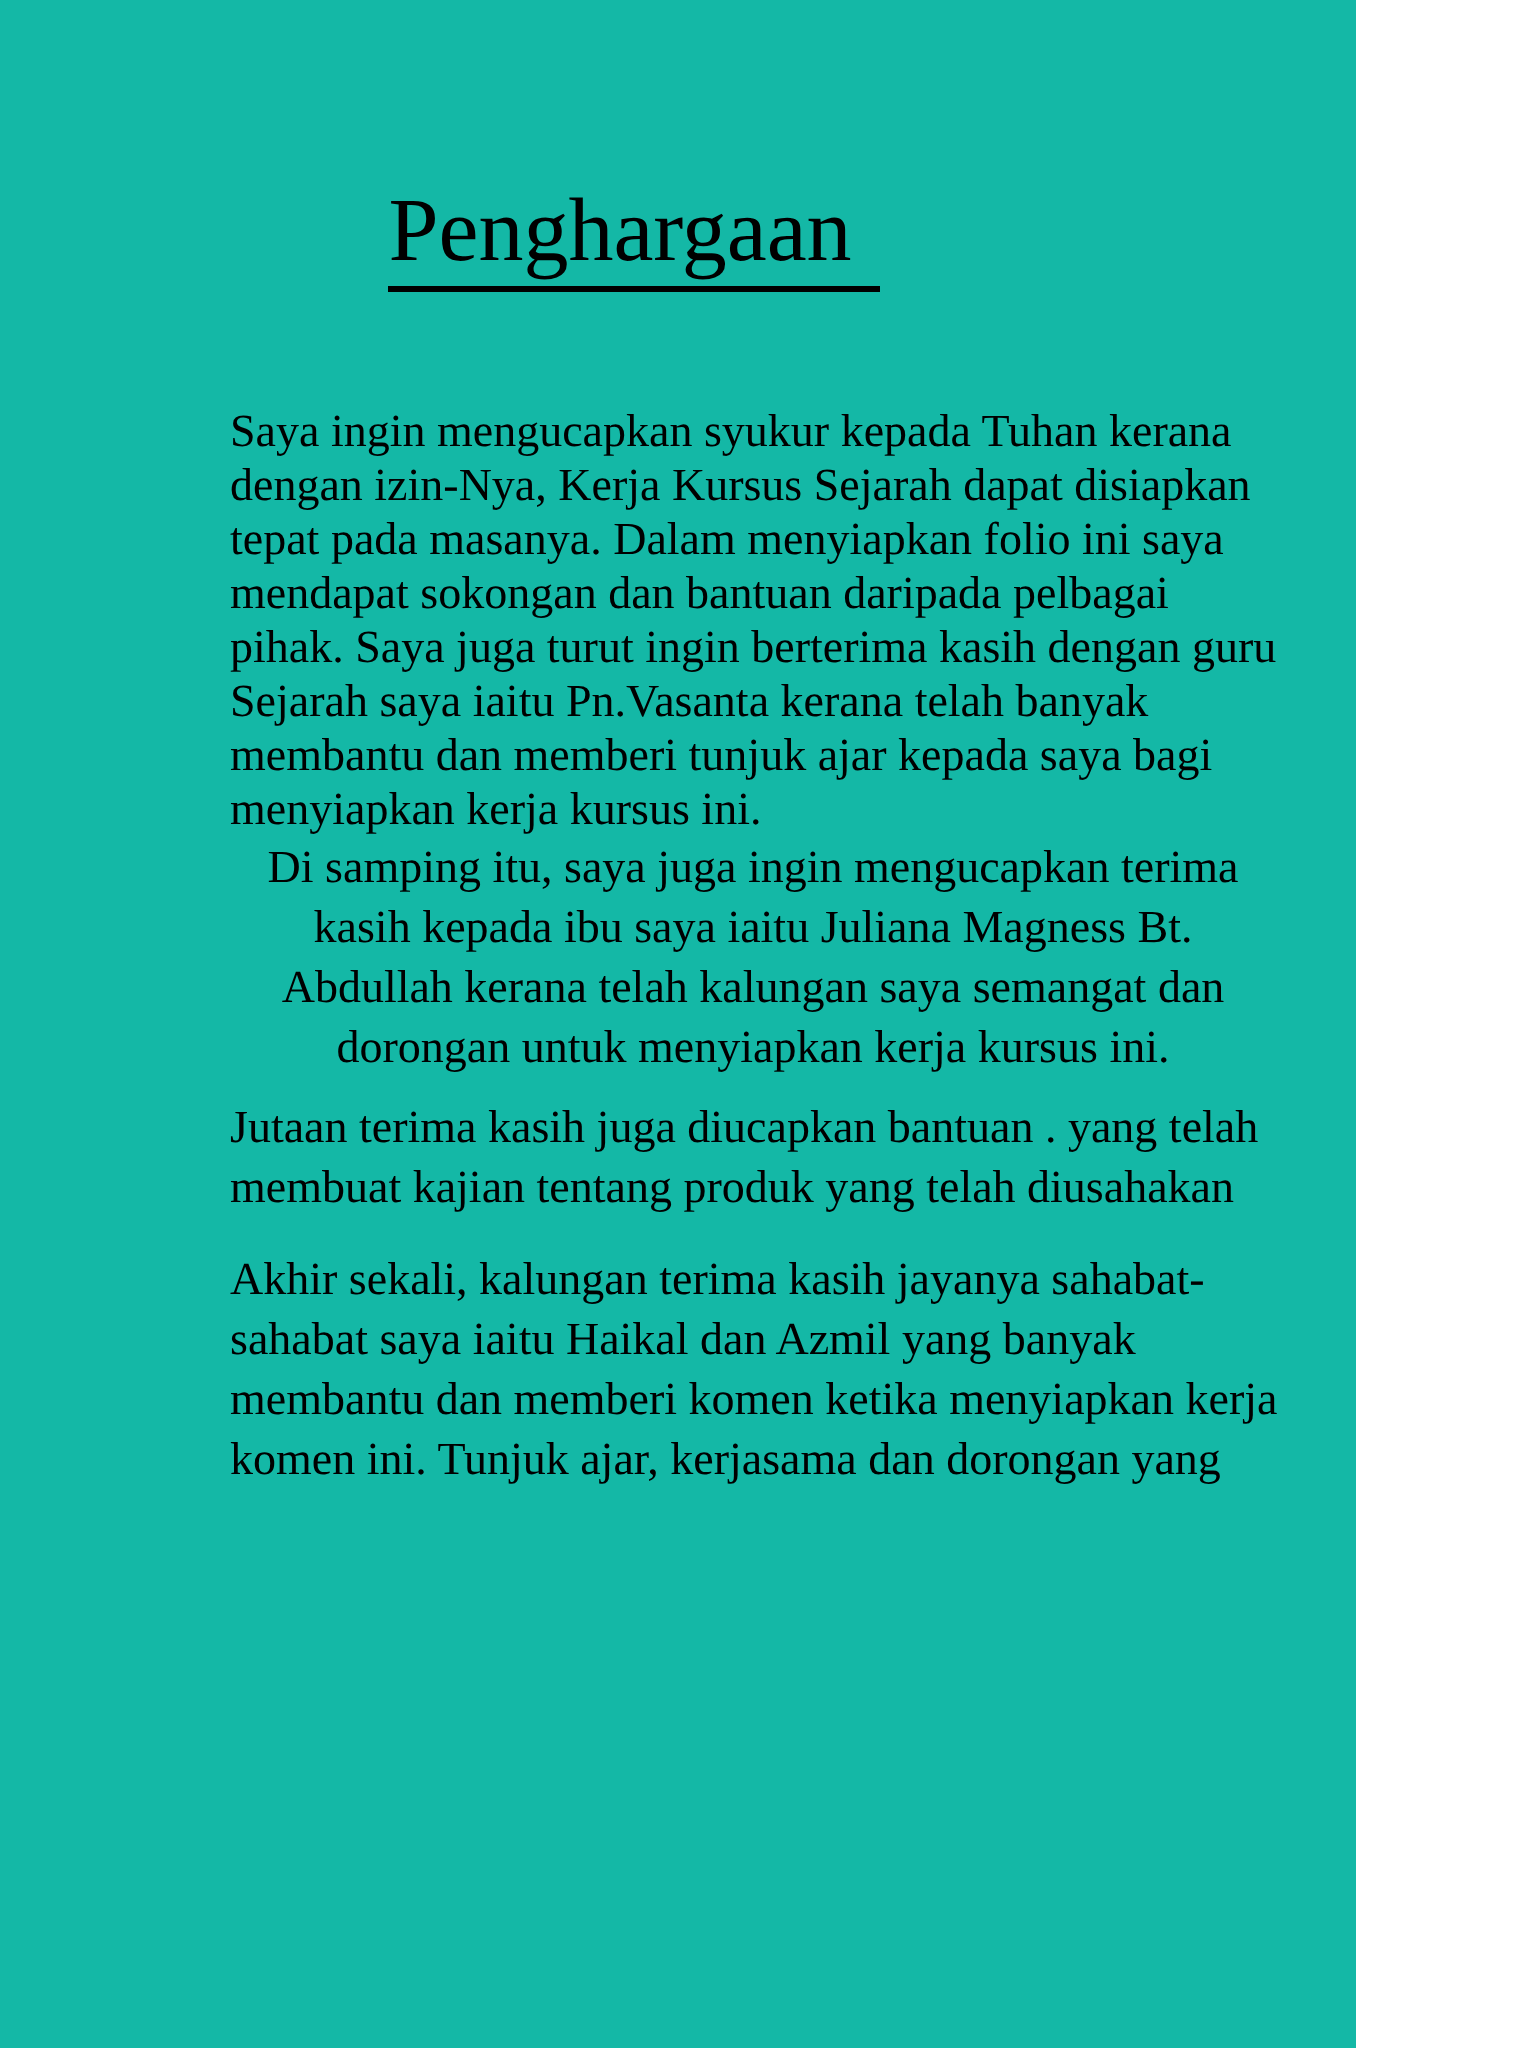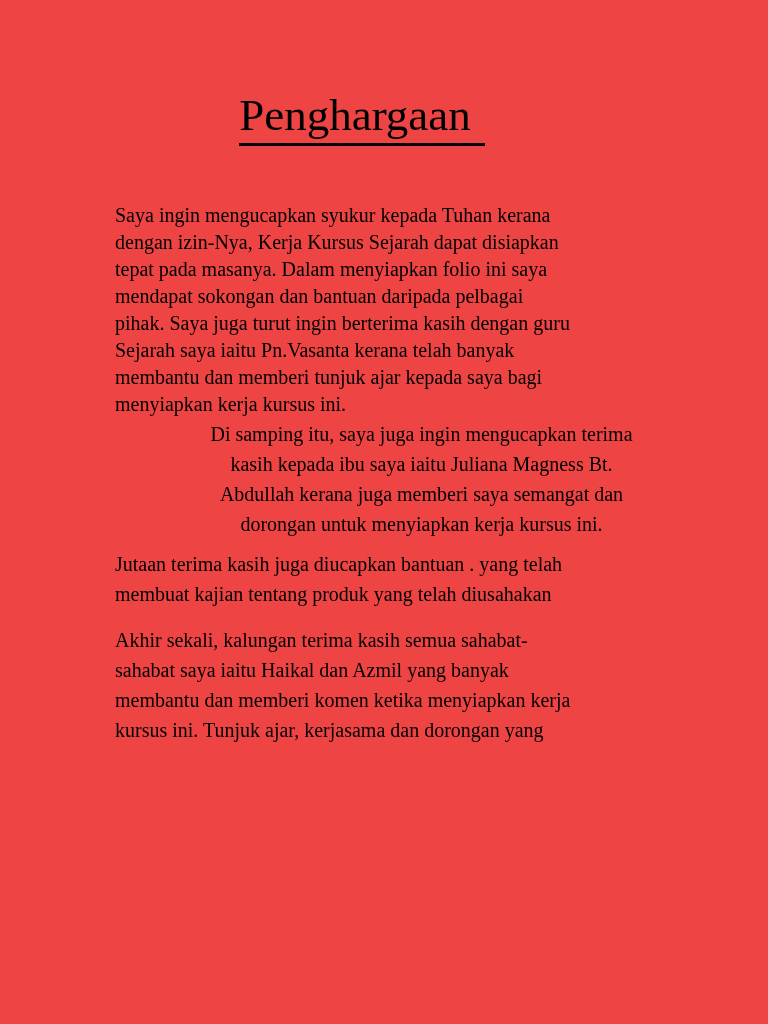--- a/index.html
+++ b/index.html
@@ -5,23 +5,23 @@
   html, body { margin: 0; padding: 0; }
   body {
     width: 768px;
     height: 1024px;
     background: #ffffff;
     font-family: "Liberation Serif", "DejaVu Serif", serif;
     color: #000000;
     overflow: hidden;
   }
   .page {
-    width: 768px;
+    width: 678px;
     height: 1024px;
-    background: #ef4444;
+    background: #14b8a6;
     box-sizing: border-box;
     padding-top: 88px;
   }
   .title {
     margin: 0;
     font-size: 45px;
     font-weight: normal;
     line-height: 54px;
     text-align: center;
     transform: translateX(-22px);
@@ -29,21 +29,21 @@
   .title-text {
     display: inline-block;
     border-bottom: 3px solid #000000;
     padding-right: 14px; 
     padding-bottom: 1px;
   }
   .content {
     margin-top: 56px;
     margin-left: 115px;
     margin-right: 40px;
-    font-size: 20px;
+    font-size: 23px;
   }
   .paragraph { margin: 0; }
   .line { white-space: nowrap; }
   .p0 .line { line-height: 27px; }
   .p1 .line, .p2 .line, .p3 .line { line-height: 30px; }
   .p1 { margin-top: 1px; text-align: center; }  
   .p2 { margin-top: 10px; } 
   .p3 { margin-top: 16px; } 
 </style>
 </head>
@@ -60,27 +60,27 @@
         <div class="line">tepat pada masanya. Dalam menyiapkan folio ini saya</div>
         <div class="line">mendapat sokongan dan bantuan daripada pelbagai</div>
         <div class="line">pihak. Saya juga turut ingin berterima kasih dengan guru</div>
         <div class="line">Sejarah saya iaitu Pn.Vasanta kerana telah banyak</div>
         <div class="line">membantu dan memberi tunjuk ajar kepada saya bagi</div>
         <div class="line">menyiapkan kerja kursus ini.</div>
       </div>
       <div class="paragraph p1">
         <div class="line">Di samping itu, saya juga ingin mengucapkan terima</div>
         <div class="line">kasih kepada ibu saya iaitu Juliana Magness Bt.</div>
-        <div class="line">Abdullah kerana juga memberi saya semangat dan</div>
+        <div class="line">Abdullah kerana telah kalungan saya semangat dan</div>
         <div class="line">dorongan untuk menyiapkan kerja kursus ini.</div>
       </div>
       <div class="paragraph p2">
         <div class="line">Jutaan terima kasih juga diucapkan bantuan . yang telah</div>
         <div class="line">membuat kajian tentang produk yang telah diusahakan</div>
       </div>
       <div class="paragraph p3">
-        <div class="line">Akhir sekali, kalungan terima kasih semua sahabat-</div>
+        <div class="line">Akhir sekali, kalungan terima kasih jayanya sahabat-</div>
         <div class="line">sahabat saya iaitu Haikal dan Azmil yang banyak</div>
         <div class="line">membantu dan memberi komen ketika menyiapkan kerja</div>
-        <div class="line">kursus ini. Tunjuk ajar, kerjasama dan dorongan yang</div>
+        <div class="line">komen ini. Tunjuk ajar, kerjasama dan dorongan yang</div>
       </div>
     </div>
 </div>
 
 </body></html>

